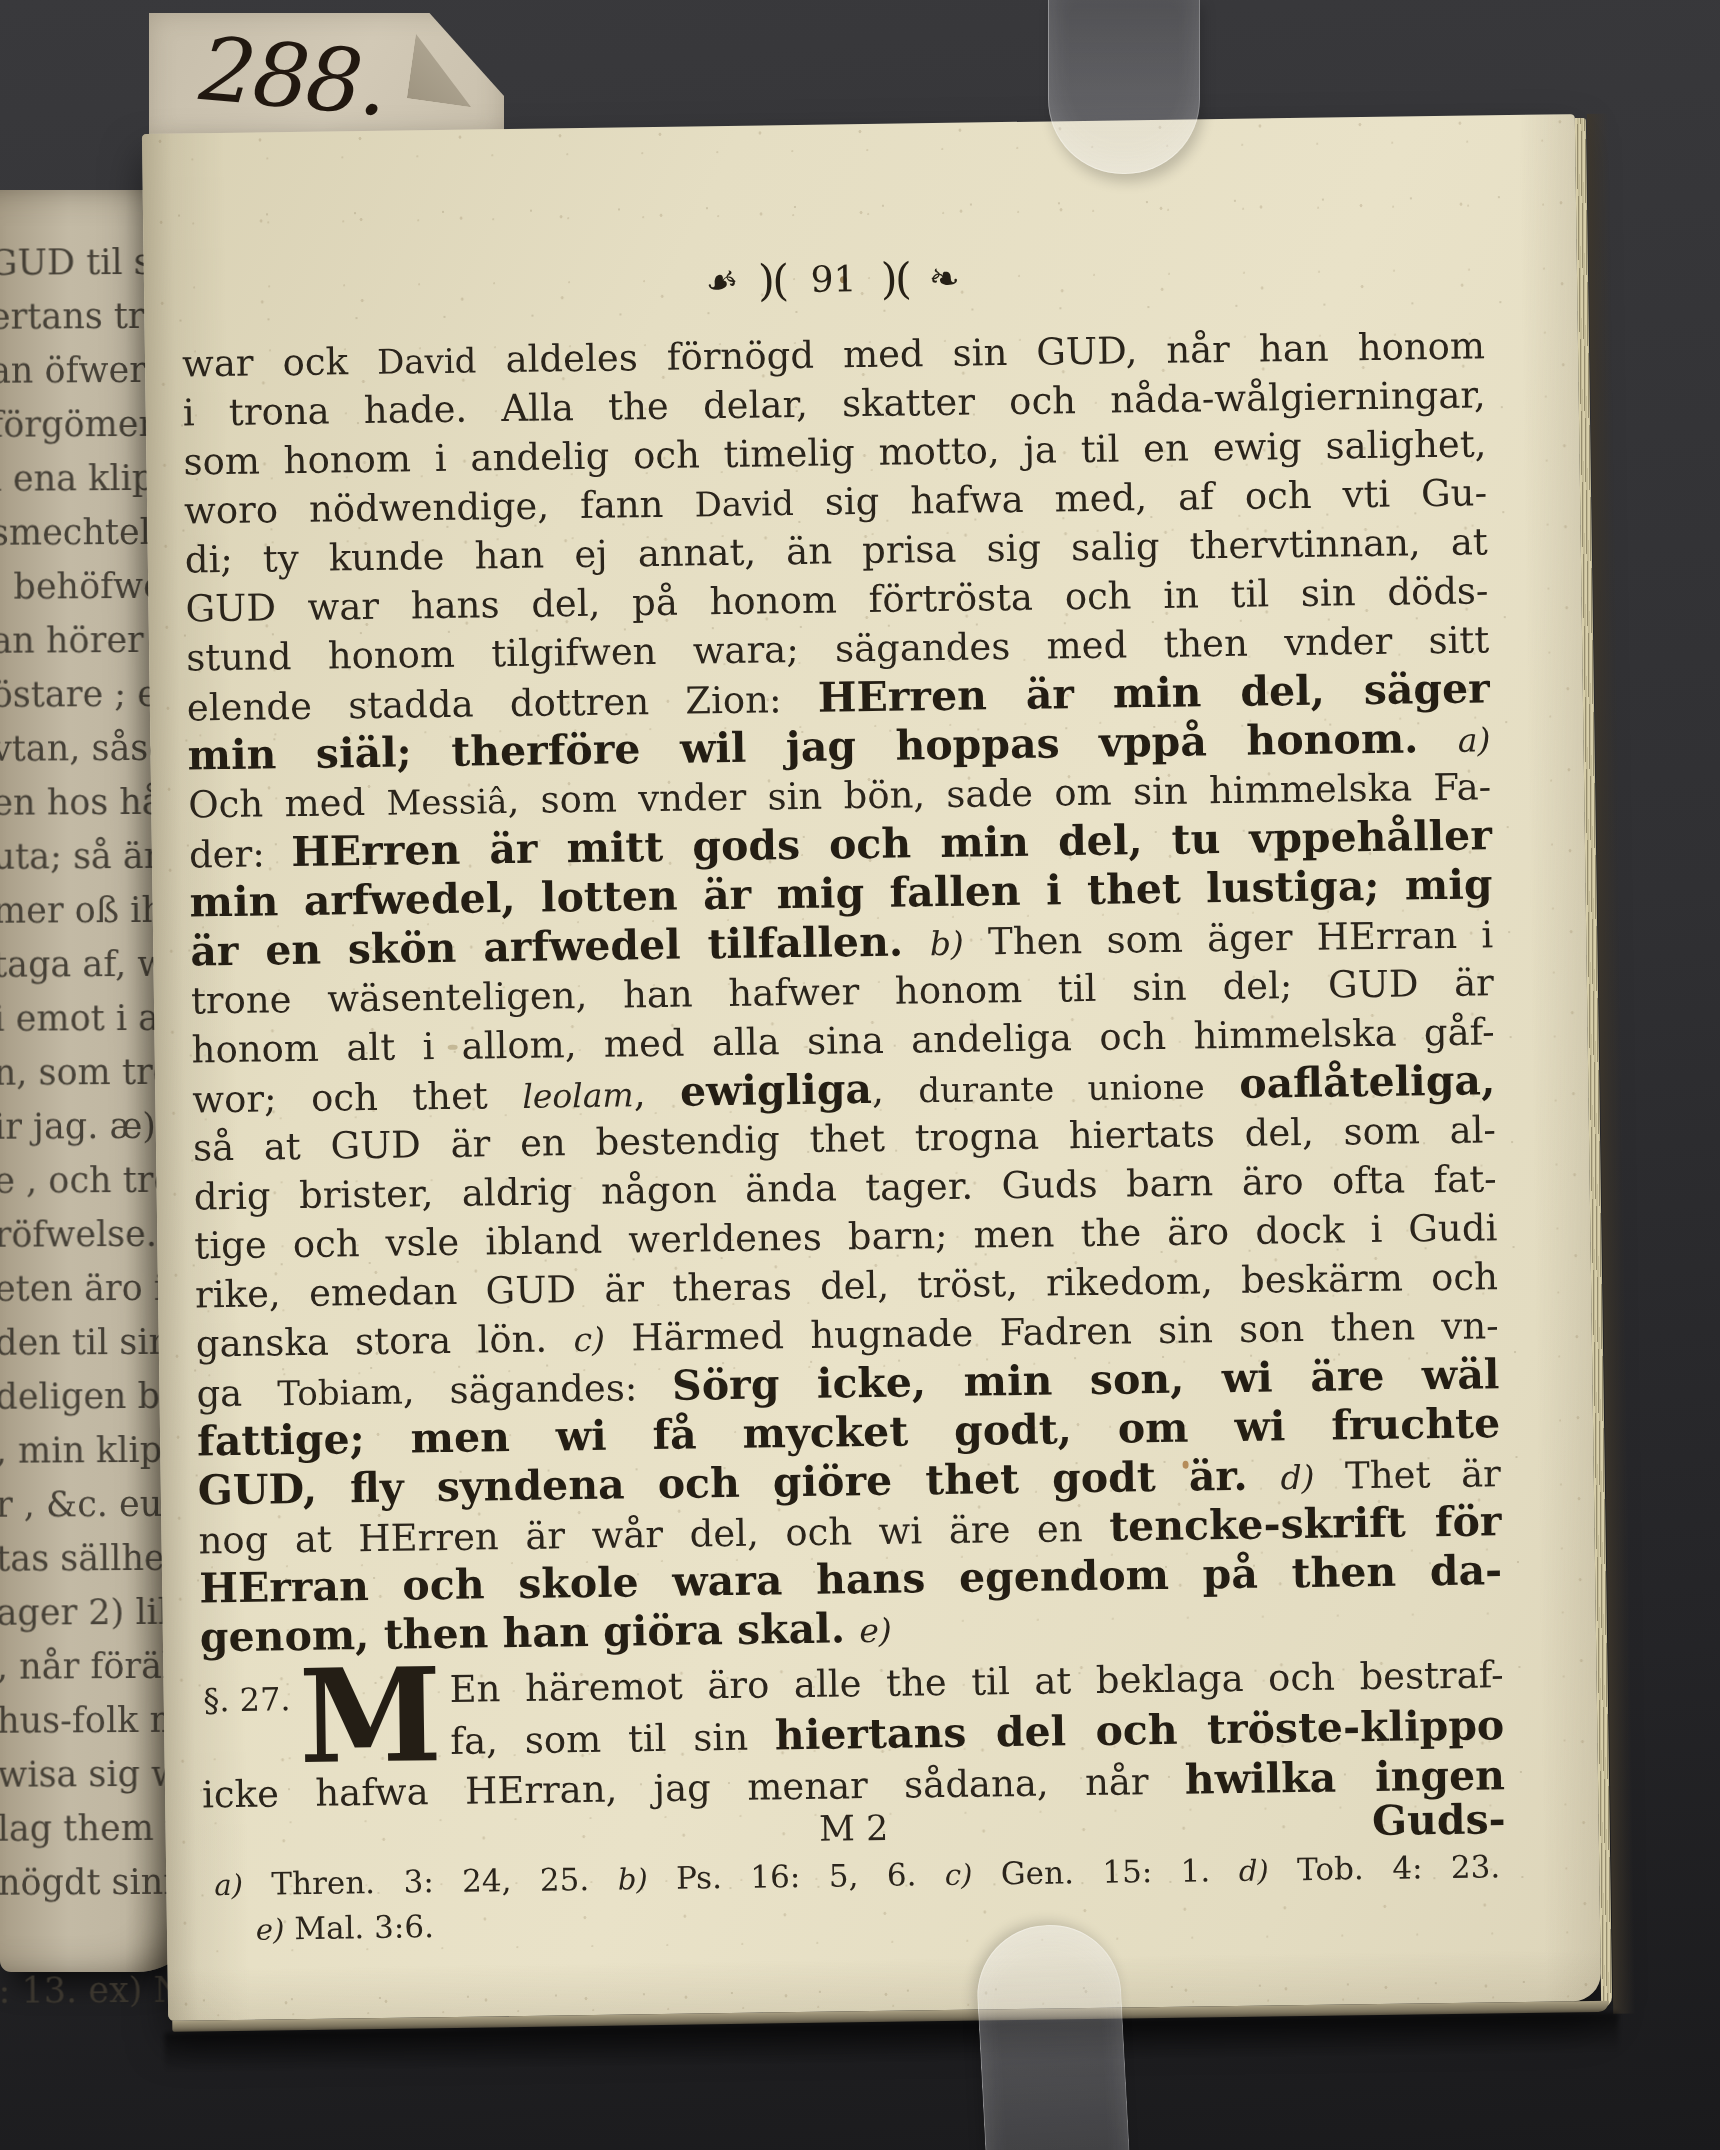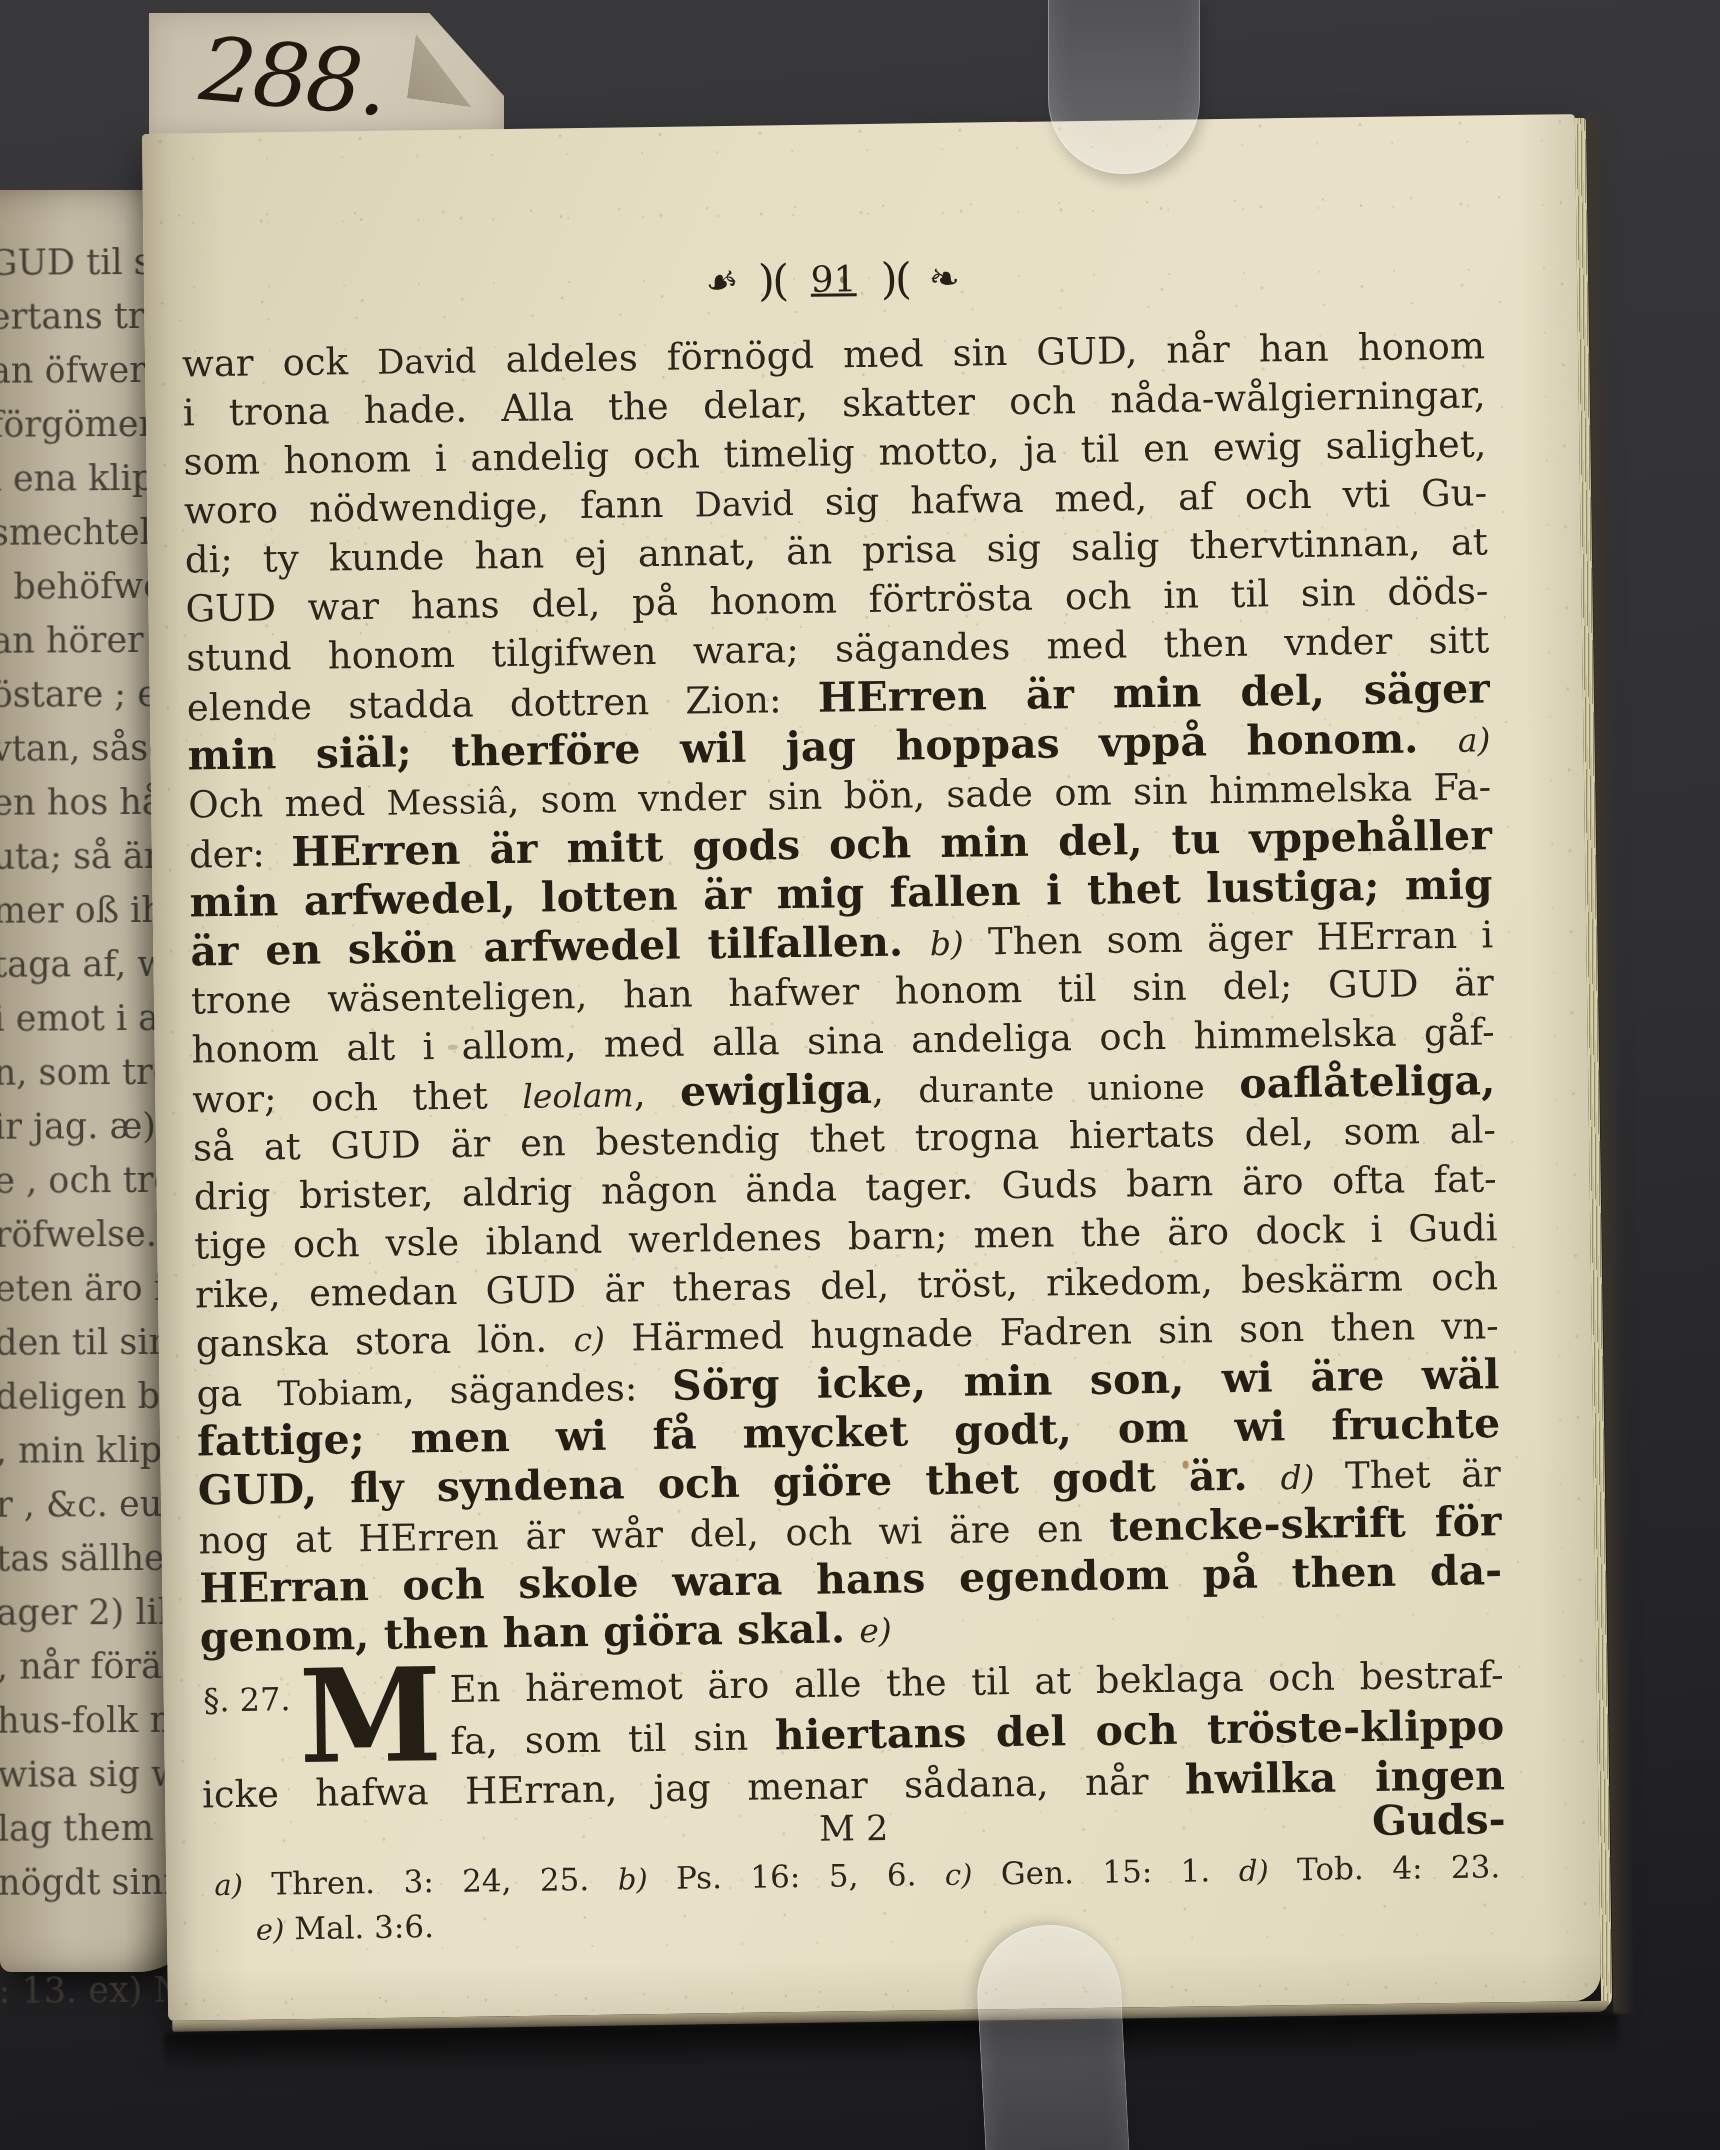--- a/index.html
+++ b/index.html
@@ -86,21 +86,21 @@
   
   .header{
     position:absolute;left:37px;top:129px;width:1303px;height:52px;
     display:flex;align-items:center;justify-content:center;gap:20px;
     color:#262016;
   }
   .header .orn{font-family:"DejaVu Sans",sans-serif;font-size:37px;line-height:1;}
   .header .orn.left{transform:rotate(-14deg);}
   .header .orn.right{transform:rotate(10deg);}
   .header .brk{font-size:43px;letter-spacing:-2.6px;line-height:1;}
-  .header .num{font-size:36px;line-height:1;padding:0 4.3px;text-decoration:underline;}
+  .header .num{font-size:36px;line-height:1;padding:0 4.3px;}
   
   .body-text{position:absolute;left:37px;top:206px;width:1303px;}
   .tline{height:49px;line-height:49px;text-align:justify;text-align-last:justify;white-space:normal;}
   .nojust{text-align-last:left;}
   .seg-n{font-size:37px;}
   .seg-b{font-size:41px;font-weight:bold;color:#241e14;}
   .seg-r{font-size:34px;}
   .seg-i{font-size:33px;font-style:italic;}
   
   .section{position:absolute;left:37px;top:1535px;width:1303px;}

